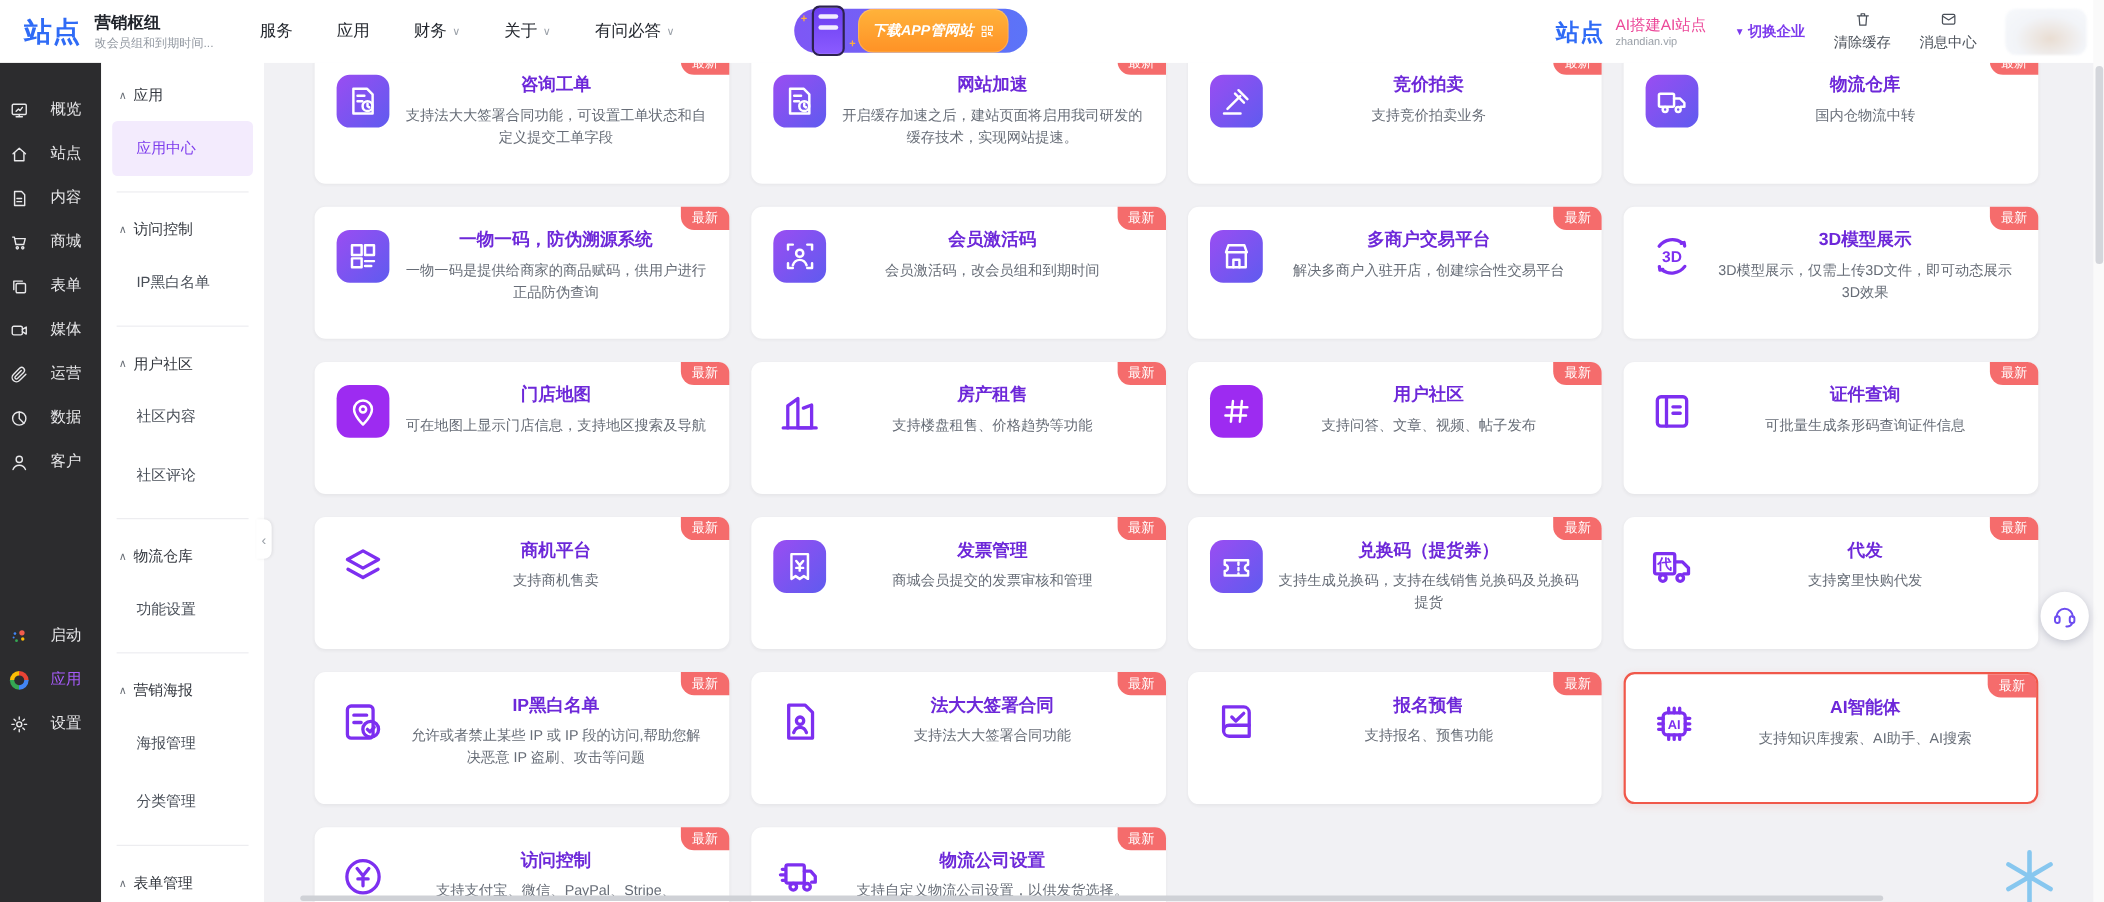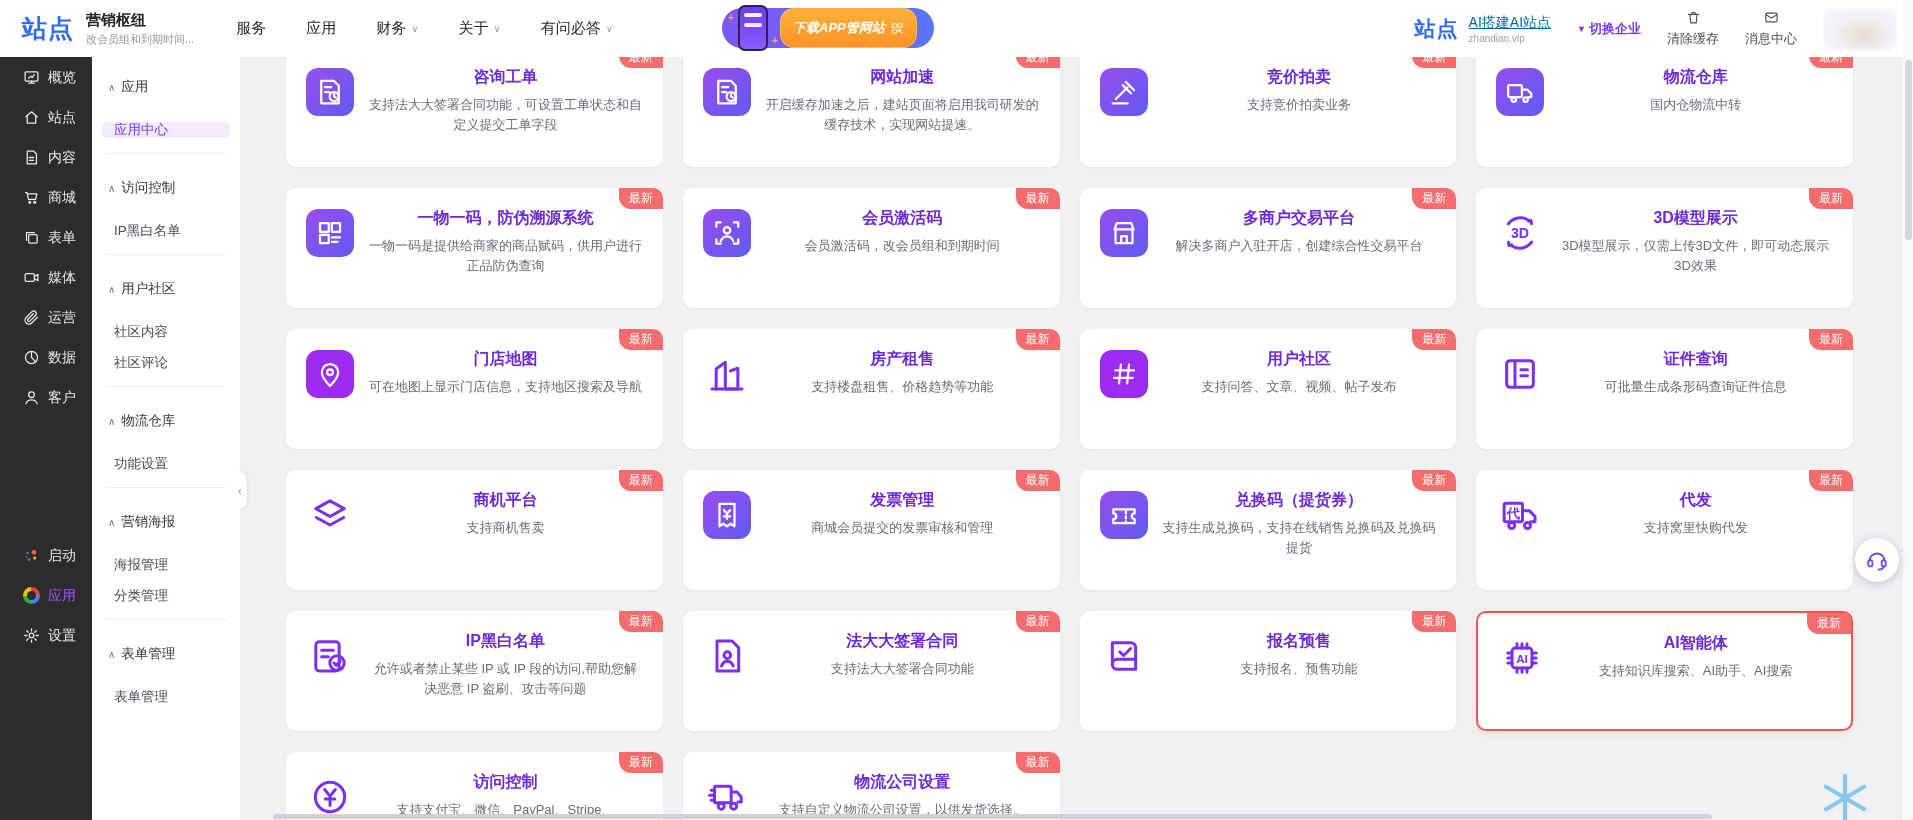--- a/index.html
+++ b/index.html
@@ -24,50 +24,50 @@
   .banner .phone i { display:block; height:4px; background:#fff; border-radius:2px; margin:6px 4px 0; opacity:.9; }
   .banner .spark1,.banner .spark2 { position:absolute; color:#ffb03a; font-size:10px; font-weight:bold; }
   .banner .spark1 { left:6px; top:4px; } .banner .spark2 { left:50px; bottom:2px; }
   .banner .dl-btn { margin-left:58px; height:40px; padding:0 12px; border-radius:14px; border:1px solid #fff3;
             background:linear-gradient(180deg,#ffb23a,#ff9226); color:#fff; font-weight:bold; font-style:italic;
             font-size:13px; display:flex; align-items:center; gap:6px; cursor:pointer; }
   .dl-btn svg { width:13px; height:13px; }
 
   .top-right { position:absolute; right:16px; top:0; height:57px; display:flex; align-items:center; gap:26px; }
   .site-block { display:flex; align-items:center; gap:10px; }
-  .site-meta .sn { font-size:14px; color:#0369a1;text-decoration:underline; }
+  .site-meta .sn { font-size:14px; color:#ec4899; }
   .site-meta .sd { font-size:10px; color:#9aa0a8; margin-top:1px; }
   .switch-ent { color:#7c3aed; font-size:13px; font-weight:bold; cursor:pointer; display:flex; align-items:center; gap:3px; }
   .switch-ent .tri { font-size:9px; }
   .tool-link { display:flex; align-items:center; gap:5px; font-size:13px; color:#494f58; cursor:pointer;flex-direction:column; }
   .tool-link svg { width:15px; height:15px; color:#494f58; }
   .avatar { width:74px; height:42px; border-radius:10px;
             background:radial-gradient(ellipse at 55% 65%, #e9ddd2 0%, #f2f4f8 55%, #f7f9fc 100%);
             filter:blur(1px); cursor:pointer; }
 
   
   .frame { display:flex; height:763px; }
 
   
   .rail { width:92px; background:#2c2c2e; display:flex; flex-direction:column; padding-top:12px; flex:none; }
-  .rail-item { height:40px; display:flex; align-items:flex-start; gap:8px; padding-left:23px; cursor:pointer; color:#e8e8ea; }
+  .rail-item { height:40px; display:flex; align-items:flex-end; gap:20px; padding-left:9px; cursor:pointer; color:#e8e8ea; }
   .rail-item svg { width:17px; height:17px; flex:none; }
   .rail-item .lbl { font-size:14px; }
   .rail-item.active .lbl { color:#a55bf7; }
   .rail-spacer { height:118px; }
   .apps-ring { width:17px; height:17px; border-radius:50%; flex:none;
     background:conic-gradient(#ea4335 0 25%, #4285f4 0 50%, #34a853 0 75%, #fbbc05 0); position:relative; }
   .apps-ring:after { content:""; position:absolute; inset:4px; background:#2c2c2e; border-radius:50%; }
   .rail-item.active .apps-ring:after { background:#2c2c2e; }
 
   
   .submenu { width:148px; background:#fff; flex:none; padding-top:10px; position:relative; }
   .sec-head { height:40px; display:flex; align-items:center; gap:6px; padding-left:16px; font-size:13.5px; color:#33373e; cursor:pointer; }
   .sec-head .car { font-size:10px; color:#6b7078; }
-  .sub-item { height:16px; margin:15px 10px; display:flex; align-items:center; padding-left:12px; font-size:13.5px; color:#494f58; border-radius:5px; cursor:pointer; }
+  .sub-item { height:50px; margin:3px 10px; display:flex; align-items:center; padding-left:22px; font-size:13.5px; color:#494f58; border-radius:5px; cursor:pointer; }
   .sub-item.active { background:#f3ebfd; color:#7c3aed; }
   .sub-div { height:1px; background:#ececef; margin:14px 14px; }
   .collapse-tab { position:absolute; right:-7px; top:415px; width:14px; height:36px; background:#fff; border-radius:0 7px 7px 0;
     box-shadow:1px 0 3px rgba(0,0,0,.08); display:flex; align-items:center; justify-content:center;
     color:#9aa0a8; font-size:13px; cursor:pointer; z-index:6; }
 
   
   .main { flex:1; background:#f1f1f4; overflow:hidden; position:relative; padding:16px 60px 0 46px; }
   .grid { display:grid; grid-template-columns:repeat(4,1fr); column-gap:20px; row-gap:21px; margin-top:-26px; }
   .card { position:relative; background:#fff; border-radius:10px; height:120px; padding:19px 20px;

